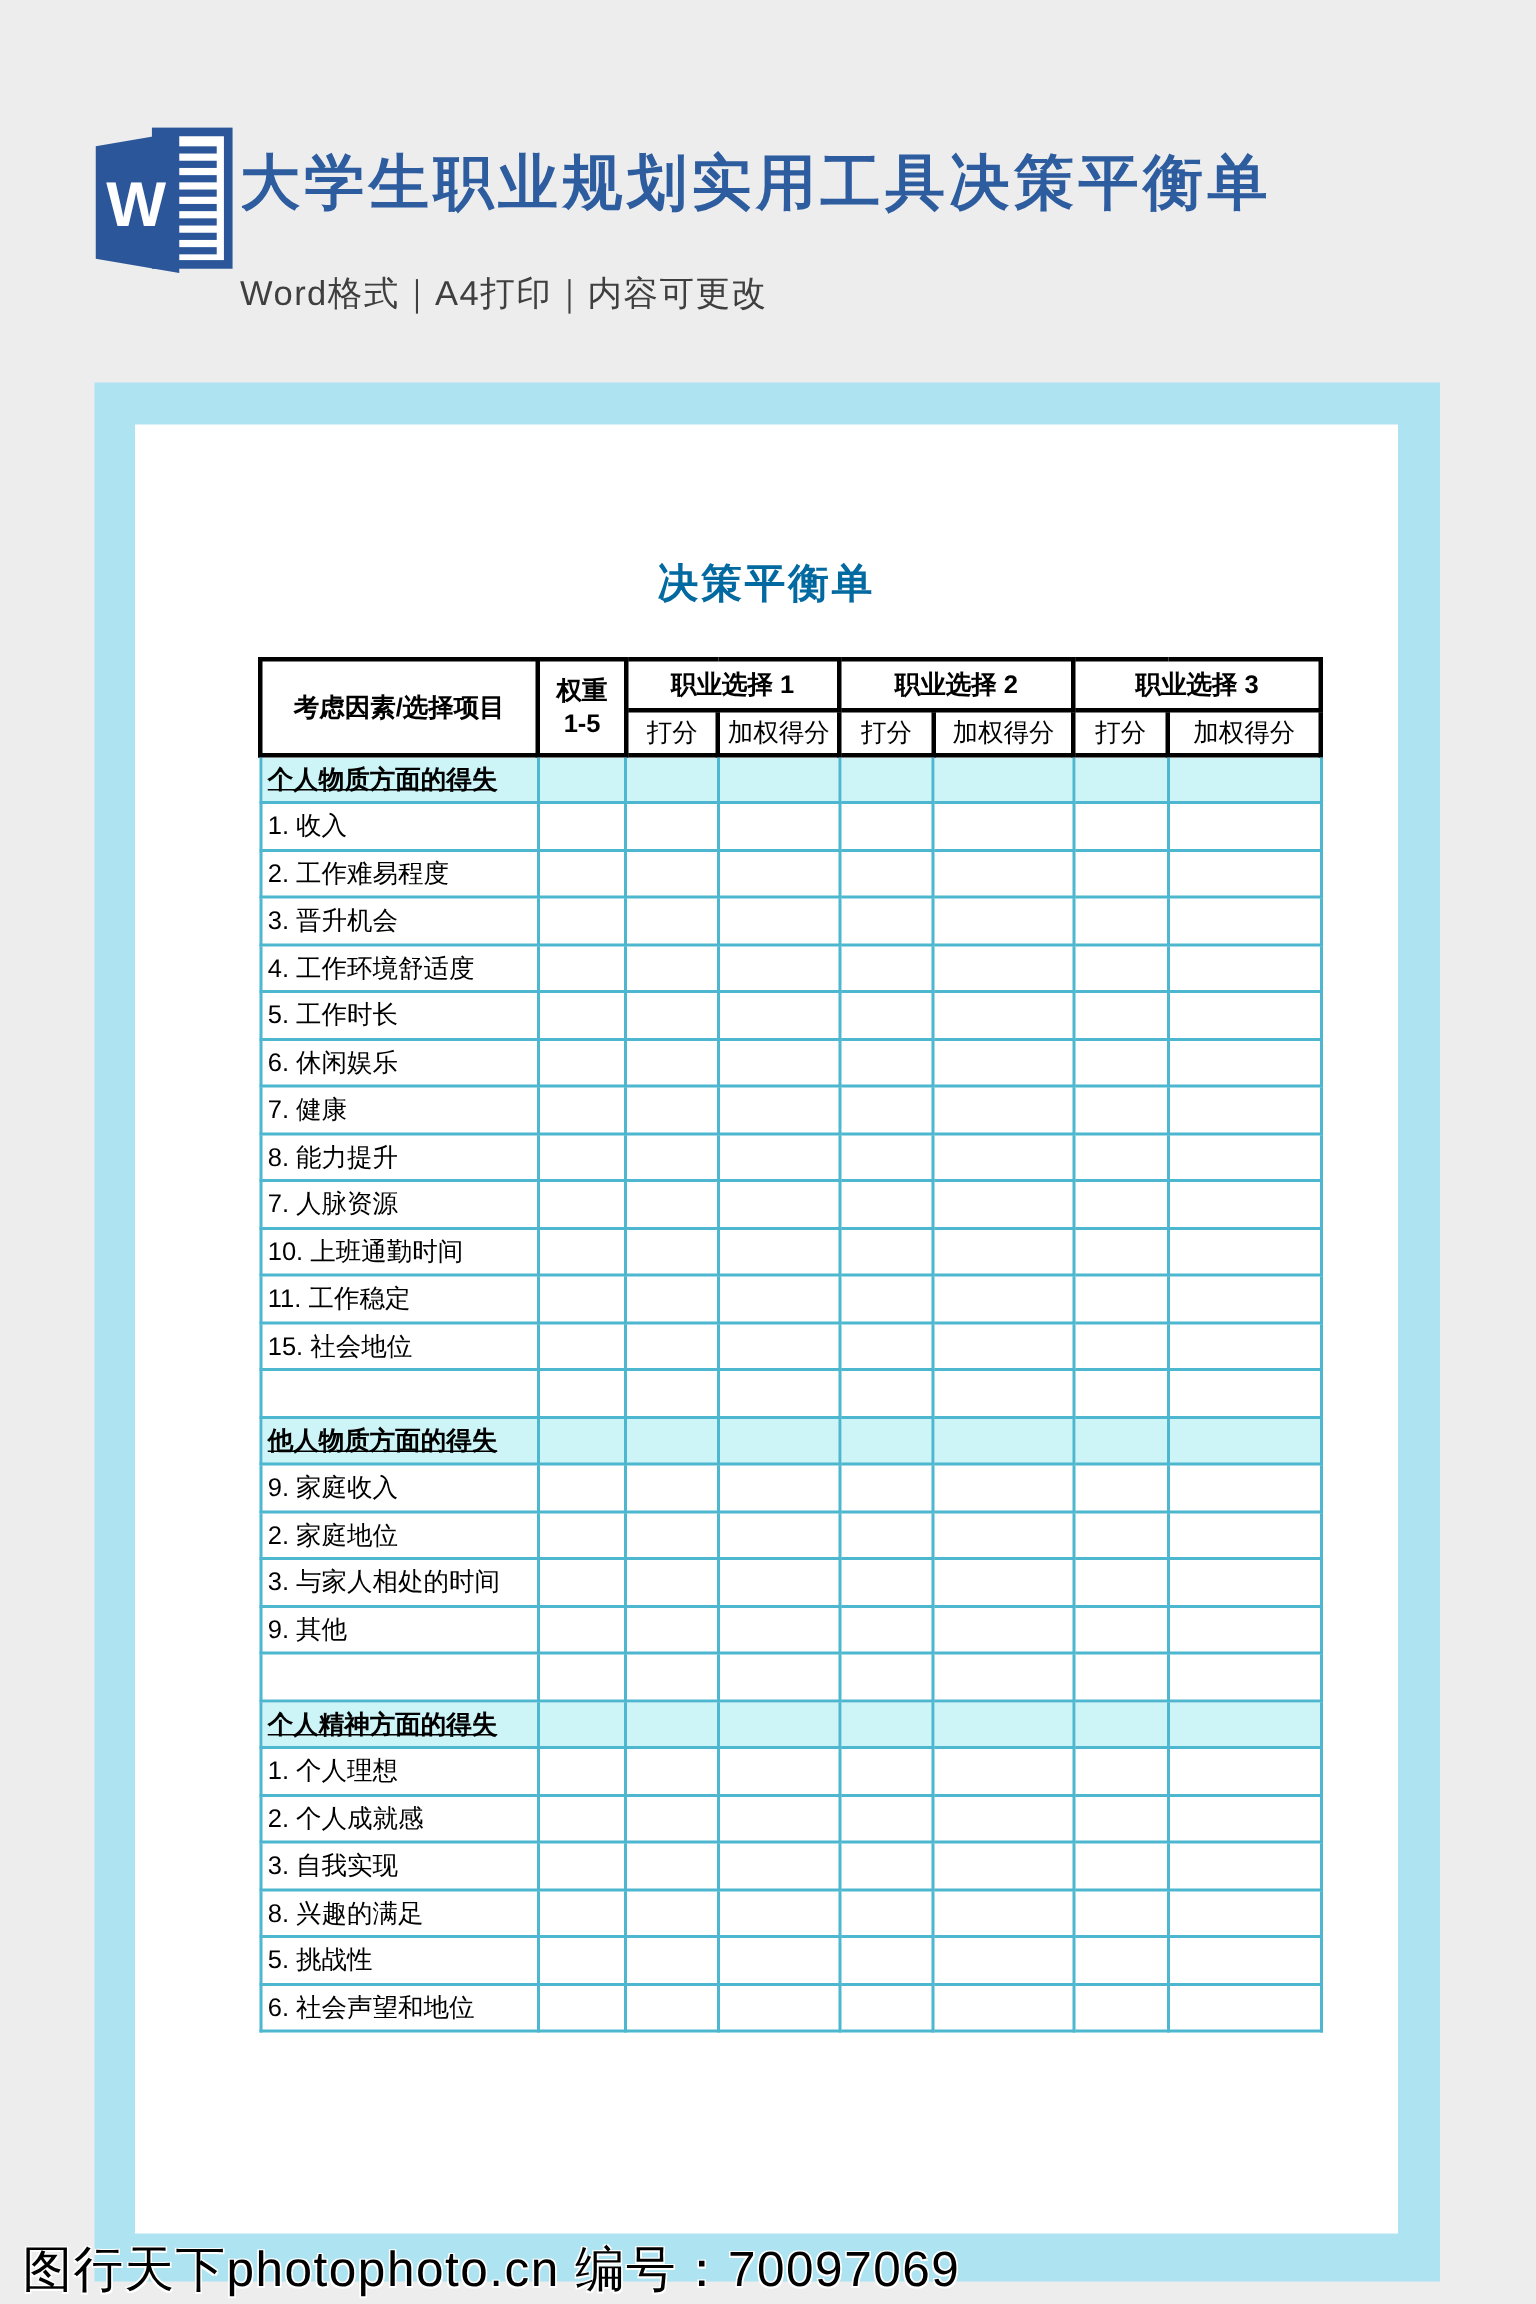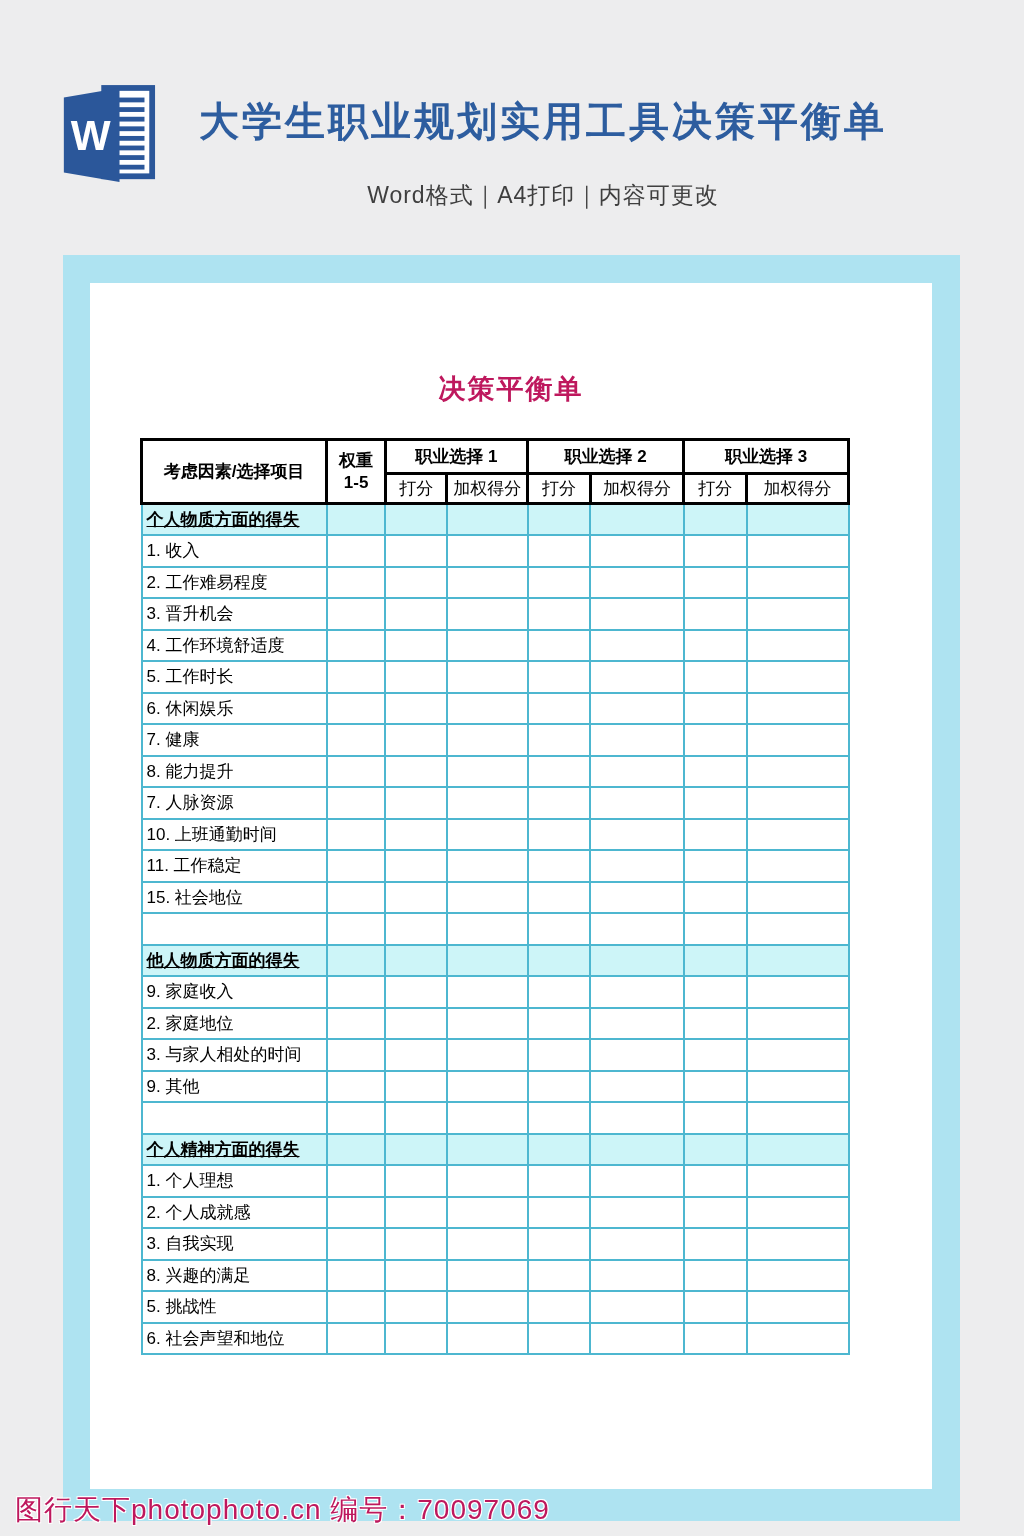--- a/index.html
+++ b/index.html
@@ -10,22 +10,21 @@
     font-family: "Liberation Sans", "DejaVu Sans", sans-serif;
     overflow: hidden;
   }
 
   
   .word-icon {
     position: absolute; left: 60px; top: 76px;
     width: 96px; height: 118px;
   }
   .header-text {
-    position: absolute; left: 148px; top: 0; width: 790px;
-    text-align: center;
+    position: absolute; left: 160px; top: 0; width: 790px;
   }
   .main-title {
     margin-top: 94px;
     font-size: 40px; font-weight: bold; letter-spacing: 3px;
     color: var(--title-blue, #2d5d9f);
     white-space: nowrap;
   }
   .sub-title {
     margin-top: 31px;
     font-size: 23px; color: #3f3f3f; letter-spacing: 1px;
@@ -38,27 +37,27 @@
     background: var(--accent-frame, #aee3f1);
   }
   .page {
     position: absolute; left: 27px; top: 28px;
     width: 842px; height: 1206px;
     background: var(--page-bg, #ffffff);
   }
   .doc-title {
     padding-top: 88px;
     text-align: center;
-    font-size: 27px; font-weight: bold; color: #be185d;
+    font-size: 27px; font-weight: bold; color: #0369a1;
     letter-spacing: 2px;
   }
 
   
   table.balance {
-    margin-top: 31px; margin-left: 50px;
+    margin-top: 31px; margin-left: 82px;
     width: 710px;
     border-collapse: collapse;
     table-layout: fixed;
   }
   table.balance th, table.balance td {
     overflow: hidden; white-space: nowrap;
   }
   thead th {
     border: 3px solid var(--header-border, #000);
     background: #fff;
@@ -77,22 +76,22 @@
     font-size: 17px; color: #000;
     vertical-align: middle;
   }
   tbody td.label { text-align: left; padding: 0 4px; }
   tbody tr.section td { background: var(--section-bg, #cdf5f8); text-decoration: underline; }
   tbody tr.section td.label { font-weight: bold; }
 
   
   .watermark {
     position: absolute; left: 15px; top: 1491px;
-    font-size: 28px; letter-spacing: 1px;
-    color: #be185d;
+    font-size: 33px; letter-spacing: 1px;
+    color: #000000;
     text-shadow: -1px -1px 0 #fff, 1px -1px 0 #fff, -1px 1px 0 #fff, 1px 1px 0 #fff;
     white-space: nowrap;
   }
 </style>
 </head>
 <body>
 
 <svg class="word-icon" viewBox="0 0 100 122" aria-hidden="true">
   <rect x="46" y="12" width="50" height="92" fill="#ffffff" stroke="#2b579a" stroke-width="6"></rect>
   <g fill="#2b579a">

